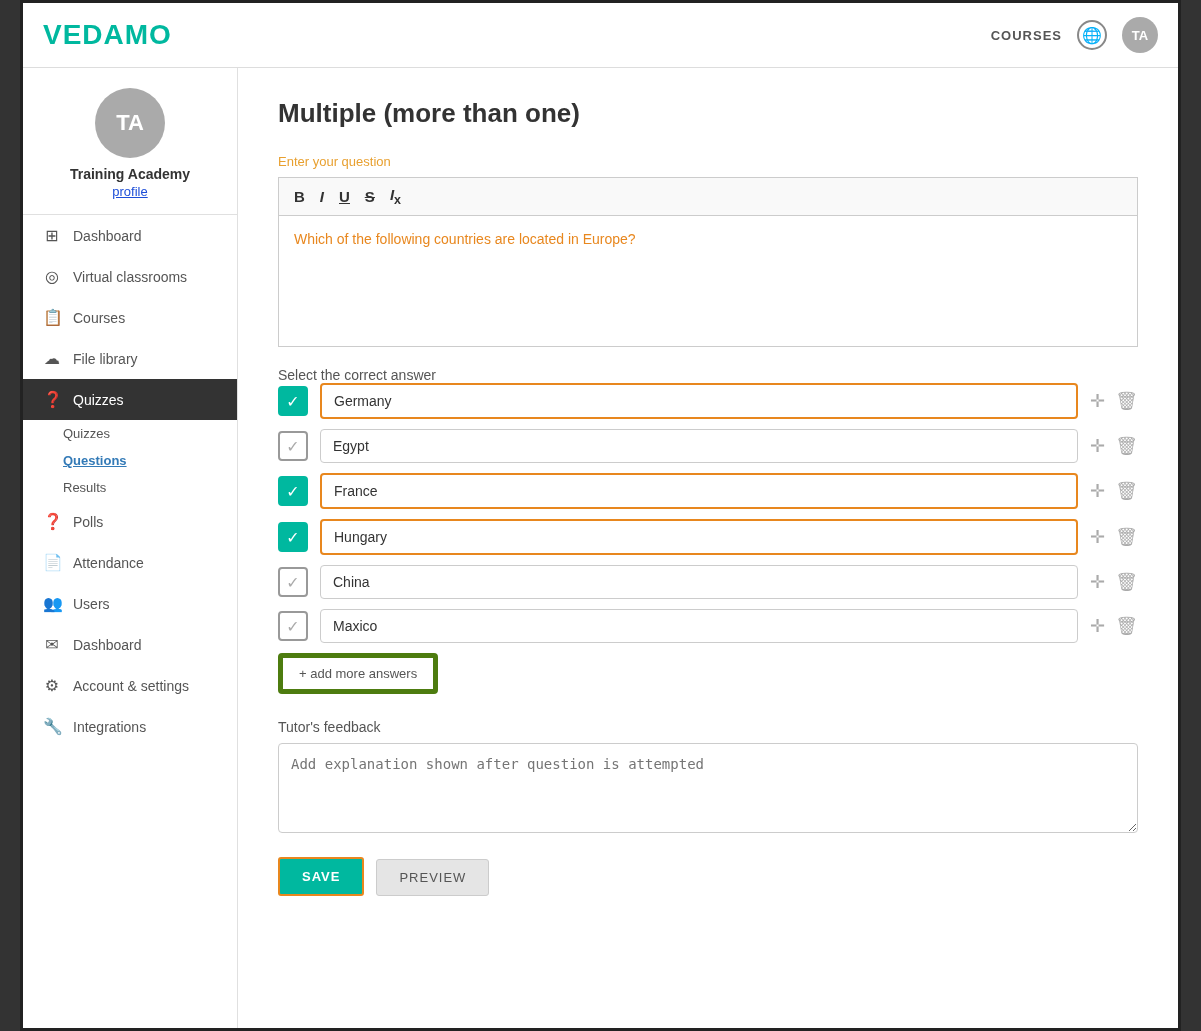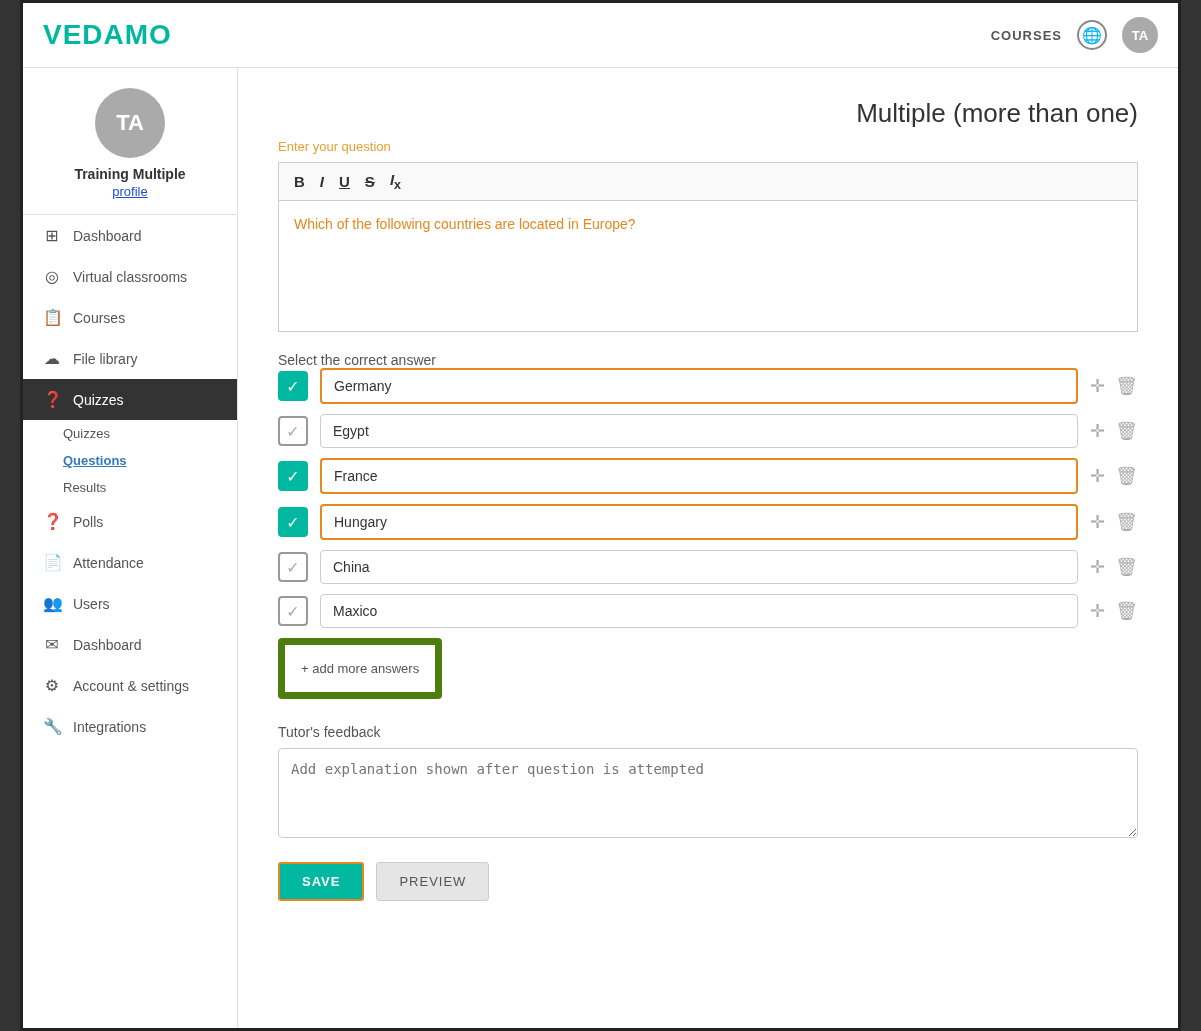--- a/index.html
+++ b/index.html
@@ -26,21 +26,21 @@
     
     .nav-item { display: flex; align-items: center; gap: 12px; padding: 11px 20px; cursor: pointer; color: #555; font-size: 14px; }
     .nav-item.active { background: #333; color: #fff; }
     .nav-icon { font-size: 16px; width: 18px; text-align: center; }
     .nav-sub-item { padding: 6px 20px 6px 40px; cursor: pointer; color: #555; font-size: 13px; }
     .nav-sub-item.active-sub { color: #337ab7; font-weight: bold; }
     .nav-sub-item.underline { text-decoration: underline; }
     
     
     .main { flex: 1; padding: 30px 40px; overflow-y: auto; }
-    .page-title { font-size: 26px; font-weight: normal; color: #333; margin-bottom: 10px; text-align: right; }
+    .page-title { font-size: 26px; font-weight: bold; color: #333; margin-bottom: 25px; }
     
     .section-label { font-size: 13px; color: #e8a030; font-weight: normal; margin-bottom: 8px; }
     
     
     .editor-container { border: 1px solid #ccc; margin-bottom: 20px; }
     .editor-toolbar { display: flex; gap: 5px; padding: 6px 10px; border-bottom: 1px solid #ccc; background: #f9f9f9; }
     .toolbar-btn { background: none; border: none; cursor: pointer; font-size: 15px; padding: 2px 5px; color: #333; font-weight: bold; }
     .toolbar-btn.italic { font-style: italic; }
     .toolbar-btn.underline-btn { text-decoration: underline; }
     .toolbar-btn.strike { text-decoration: line-through; }
@@ -55,28 +55,28 @@
     .answer-checkbox-wrap.unchecked { background: #fff; border: 2px solid #999; }
     .checkmark { color: white; font-size: 16px; }
     .checkmark-gray { color: #aaa; font-size: 16px; }
     
     .answer-input { flex: 1; padding: 8px 12px; border: 1px solid #ccc; border-radius: 4px; font-size: 14px; color: #333; outline: none; }
     .answer-input.highlighted { border: 2px solid #e8871e; }
     
     .answer-actions { display: flex; gap: 10px; align-items: center; flex-shrink: 0; }
     .action-icon { font-size: 18px; color: #aaa; cursor: pointer; }
     
-    .add-more-btn { display: flex; align-items: center; gap: 6px; padding: 16px 16px; border: 7px solid #4d7c0f; background: #fff; border-radius: 4px; cursor: pointer; font-size: 13px; color: #555; margin-top: 5px; }
+    .add-more-btn { display: flex; align-items: center; gap: 6px; padding: 8px 16px; border: 5px solid #4d7c0f; background: #fff; border-radius: 4px; cursor: pointer; font-size: 13px; color: #555; margin-top: 5px; }
     
     
     .feedback-label { font-size: 14px; color: #555; margin-bottom: 8px; margin-top: 25px; }
     .feedback-textarea { width: 100%; border: 1px solid #ccc; border-radius: 4px; padding: 12px; font-size: 14px; color: #aaa; min-height: 90px; resize: vertical; outline: none; }
     
     
-    .bottom-actions { display: flex; gap: 12px; margin-top: 20px; }
+    .bottom-actions { display: flex; gap: 12px; margin-top: 20px; align-items: flex-end; }
     .save-btn { padding: 10px 22px; background: #00b89f; border: 2px solid #e8871e; color: #fff; font-size: 13px; font-weight: bold; cursor: pointer; border-radius: 3px; letter-spacing: 1px; }
     .preview-btn { padding: 10px 22px; background: #e5e5e5; border: 1px solid #ccc; color: #555; font-size: 13px; cursor: pointer; border-radius: 3px; letter-spacing: 1px; }
   </style>
 </head>
 <body>
 
 <div class="window">
 
   <div class="header">
     <div class="logo">VEDAMO</div>
@@ -85,21 +85,21 @@
       <div class="globe-icon">🌐</div>
       <div class="user-avatar-header">TA</div>
     </div>
   </div>
 
   <div class="layout">
 
     <div class="sidebar">
       <div class="sidebar-profile">
         <div class="avatar-circle">TA</div>
-        <div class="profile-name">Training Multiple</div>
+        <div class="profile-name">Training Academy</div>
         <a class="profile-link">profile</a>
       </div>
 
       <div class="nav-item">
         <span class="nav-icon">⊞</span>
         <span>Dashboard</span>
       </div>
       <div class="nav-item">
         <span class="nav-icon">◎</span>
         <span>Virtual classrooms</span>

